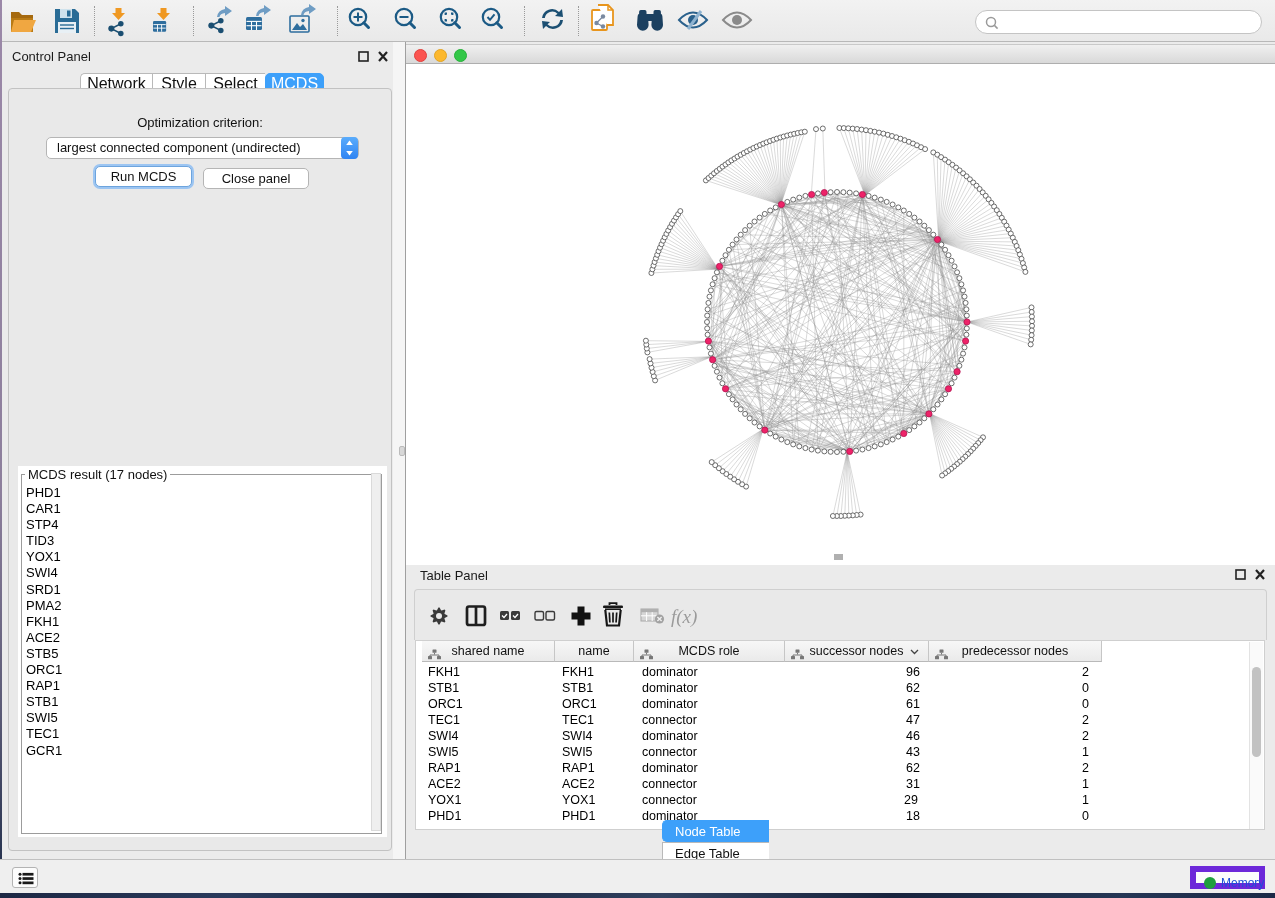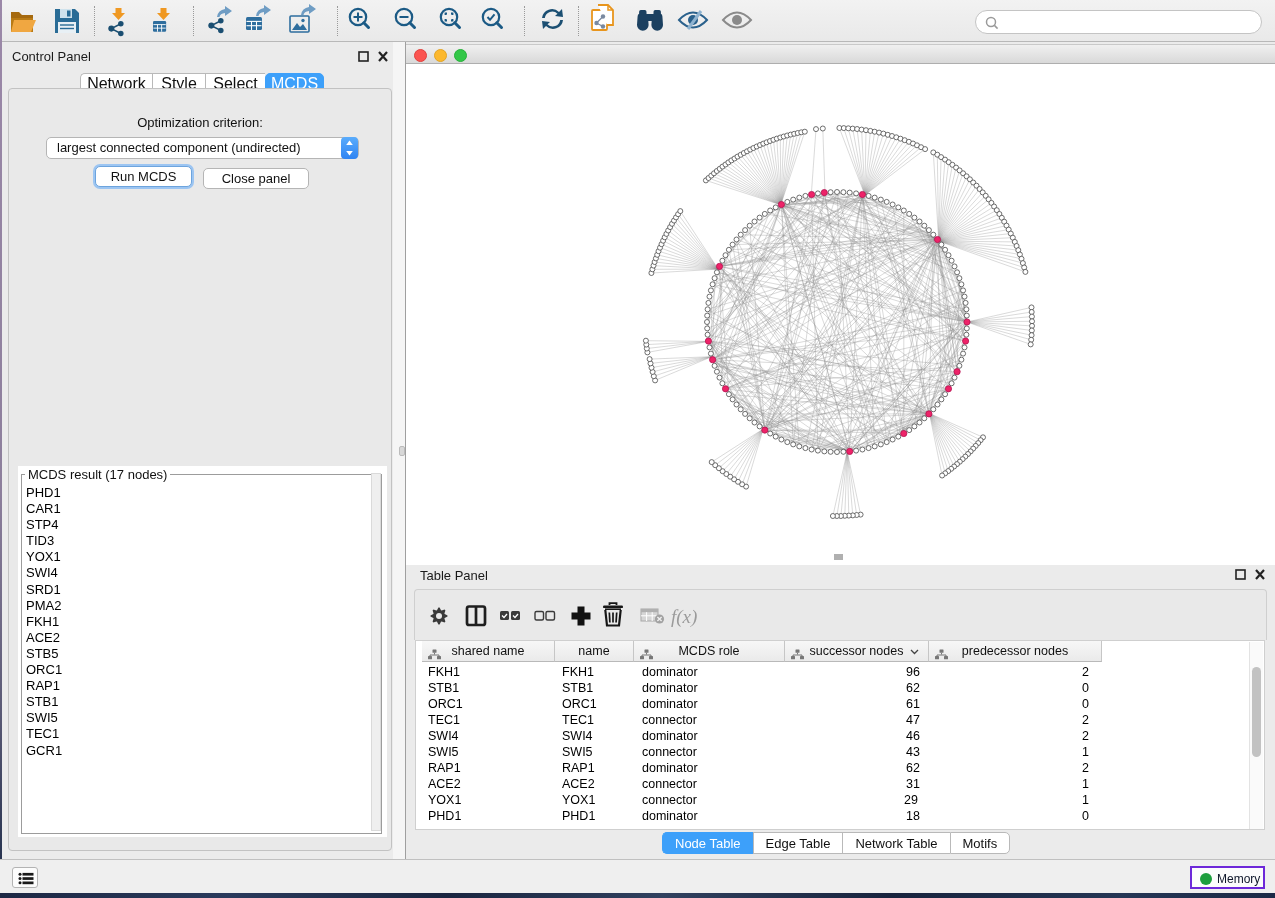--- a/index.html
+++ b/index.html
@@ -54,30 +54,30 @@
 #tpanel { left:406px; top:565px; width:869px; height:297px; background:#ebebeb; }
 #tp-title { position:absolute; left:14px; top:3px; }
 #tp-toolbar { position:absolute; left:8px; top:24px; width:853px; height:51px; background:#e9e9e9; border:1px solid #cfcfcf; border-bottom:none; border-radius:4px 4px 0 0; }
 #tbl-wrap { position:absolute; left:9px; top:75px; width:850px; height:190px; background:#fff; border:1px solid #cfcfcf; }
 #tbl-head { position:absolute; left:0; top:0; height:21px; }
 .th { position:absolute; top:0; height:21px; background:linear-gradient(#f7f7f7,#eaeaea); border-right:1px solid #c6c6c6; border-bottom:1px solid #b9b9b9; font-size:12.5px; color:#111; text-align:center; line-height:20px; }
 .trow { position:absolute; left:0; width:840px; height:16px; font-size:12.5px; color:#000; }
 .trow span { position:absolute; }
 #tbl-scroll { position:absolute; right:1px; top:1px; width:14px; height:187px; background:#fafafa; border-left:1px solid #e3e3e3; }
 #tbl-thumb { position:absolute; left:2px; top:25px; width:9px; height:90px; background:#c2c2c2; border-radius:5px; }
-#tp-tabs { position:absolute; left:256px; top:267px; height:22px; display:flex; }
+#tp-tabs { position:absolute; left:256px; top:255px; height:22px; display:flex;flex-direction:column; }
 .btab { height:22px; line-height:21px; font-size:13px; color:#111; background:#fff; border:1px solid #b9b9b9; border-right:none; padding:0 12px; }
 .btab:first-child { border-radius:5px 0 0 5px; }
 .btab:last-child { border-right:1px solid #b9b9b9; border-radius:0 5px 5px 0; }
 .btab.sel { background:#3da0fa; color:#fff; border-color:#3da0fa; }
 
 
 #statusbar { left:0; top:859px; width:1275px; height:34px; background:#efefef; border-top:1px solid #c0c0c0; }
 #stat-left { position:absolute; left:12px; top:7px; width:26px; height:21px; background:#fcfcfc; border:1px solid #b3b3b3; border-radius:3px; }
-#memorybtn { position:absolute; left:1190px; top:6px; width:75px; height:23px; background:#fcfcfc; border:2px solid #6d28d9; font-size:12px; color:#0f172a; }
+#memorybtn { position:absolute; left:1190px; top:6px; width:75px; height:23px; background:#fcfcfc; border:6px solid #6d28d9; font-size:12px; color:#1d4ed8; }
 #memorybtn .dot { position:absolute; left:8px; top:5px; width:12px; height:12px; border-radius:50%; background:#1e9e3e; }
 #memorybtn .txt { position:absolute; left:25px; top:4px; }
 #wallbottom { left:0; top:893px; width:1275px; height:5px; background:linear-gradient(90deg,#1d2844 0%, #2a3a5c 18%, #1a2540 35%, #31415f 52%, #18233d 70%, #253655 88%, #1b2946 100%); }
 </style>
 </head>
 <body>
 
 <div class="abs" id="toolbar">
   <svg width="770" height="42" viewBox="0 0 770 42" style="position:absolute;left:0;top:0">
       <g transform="translate(10,8)">

